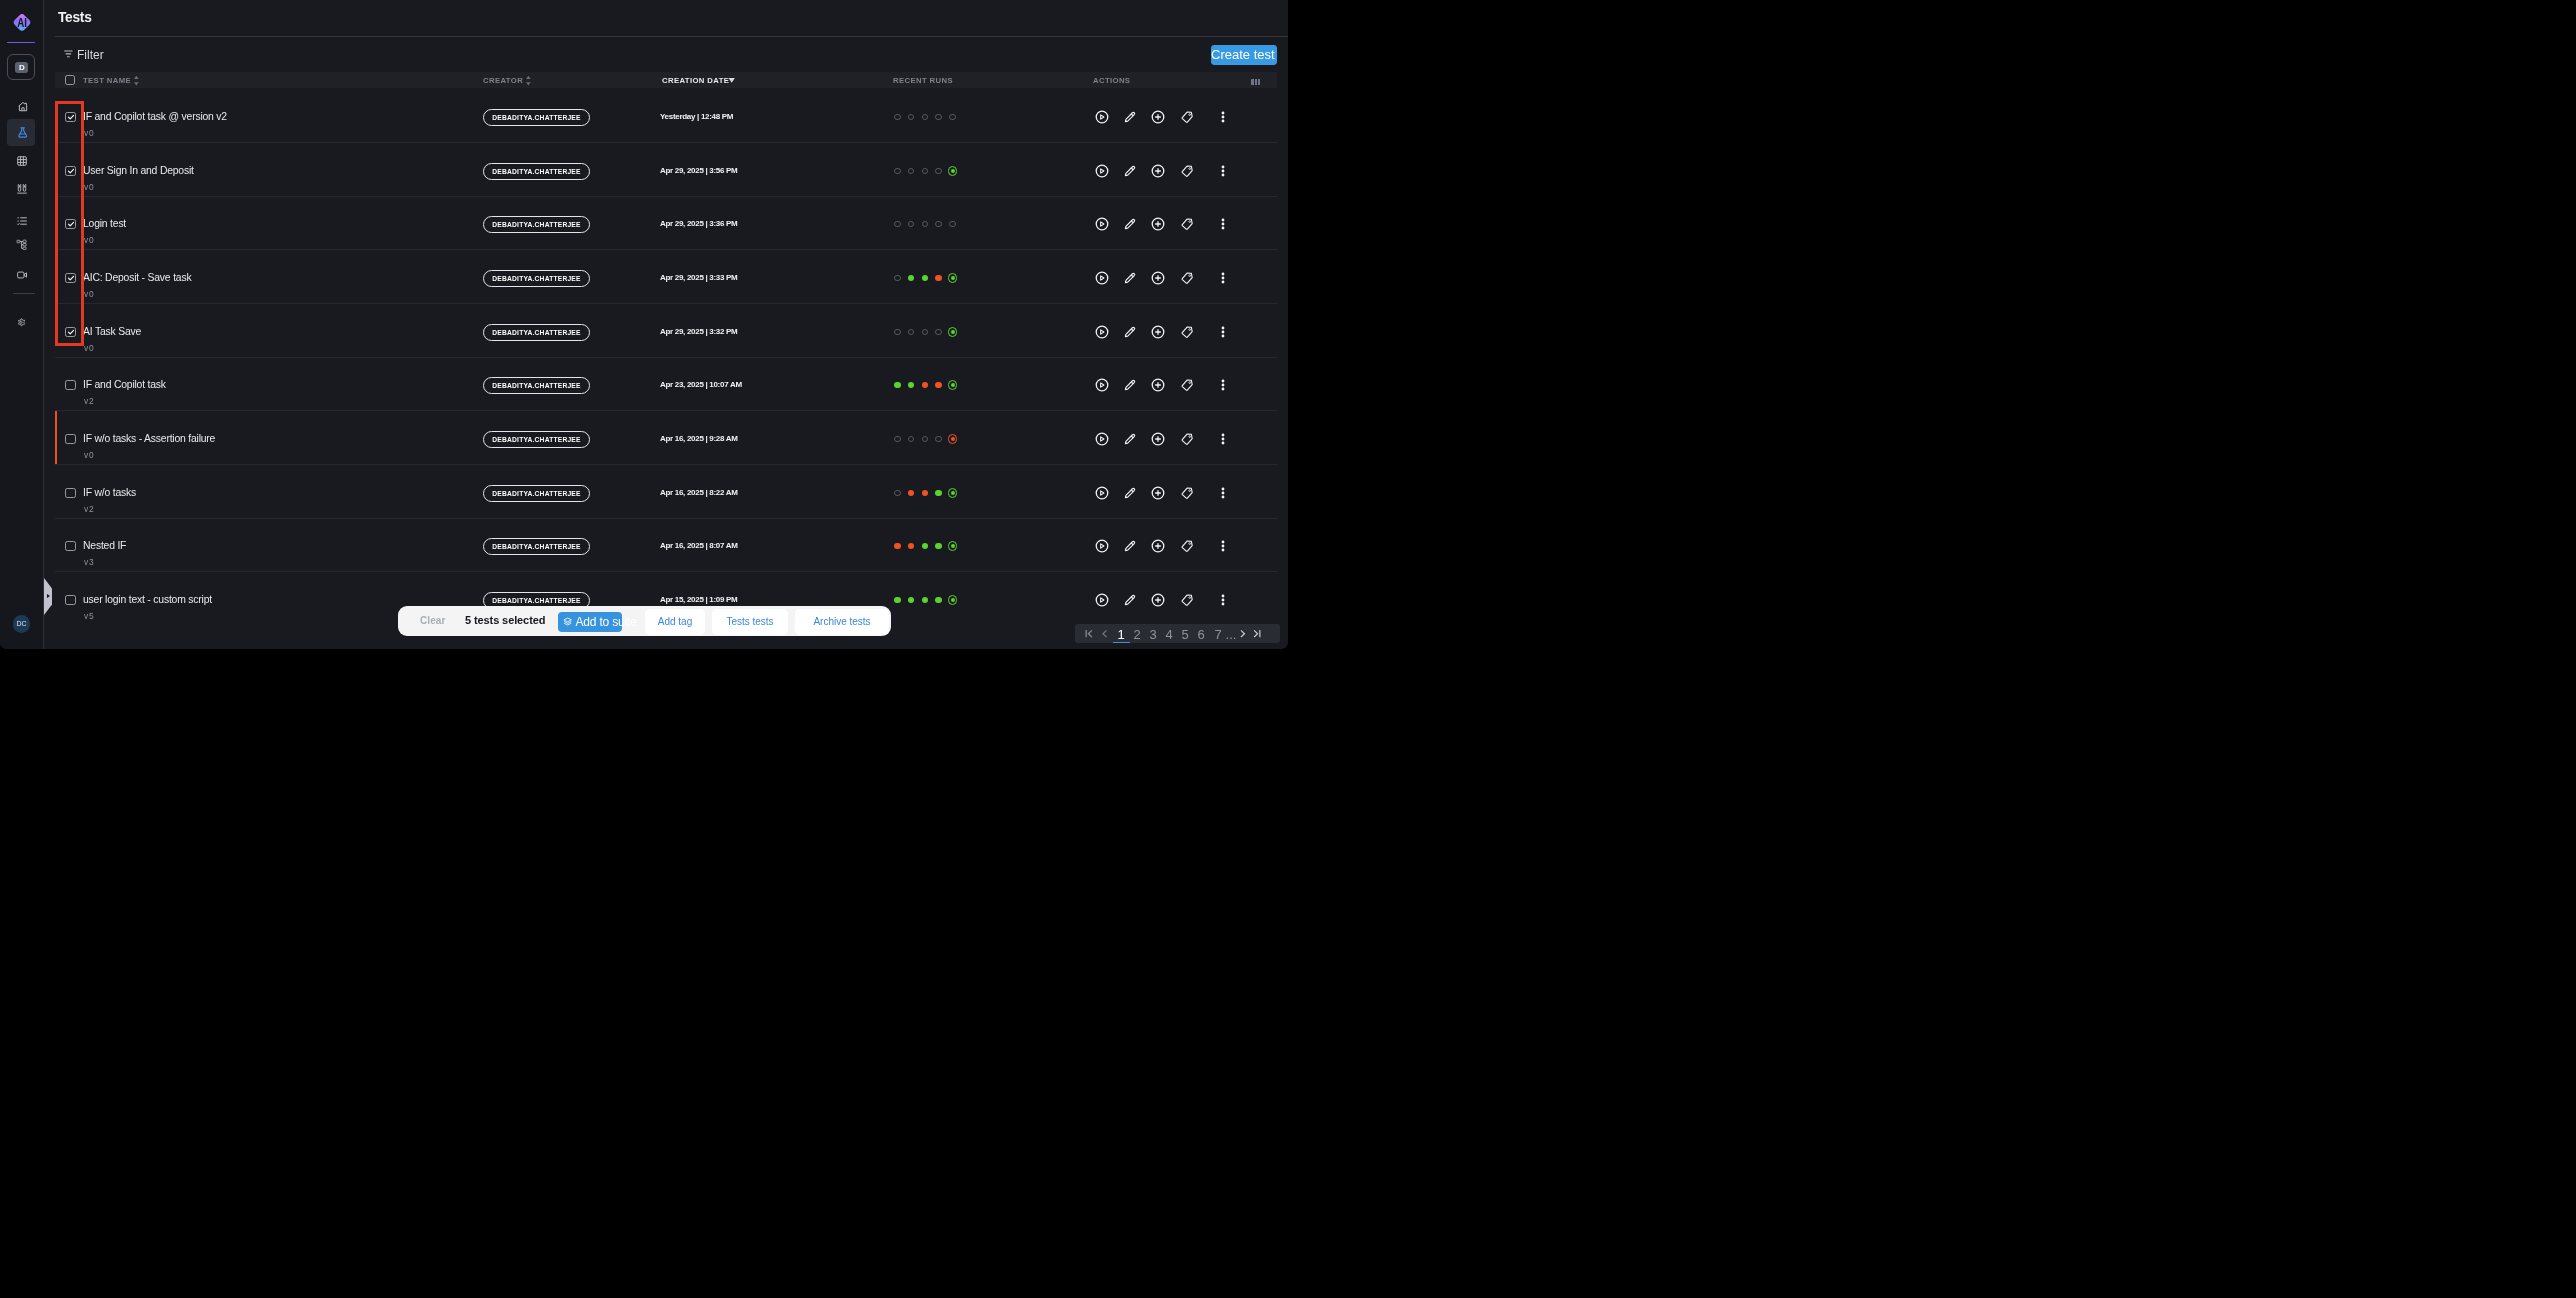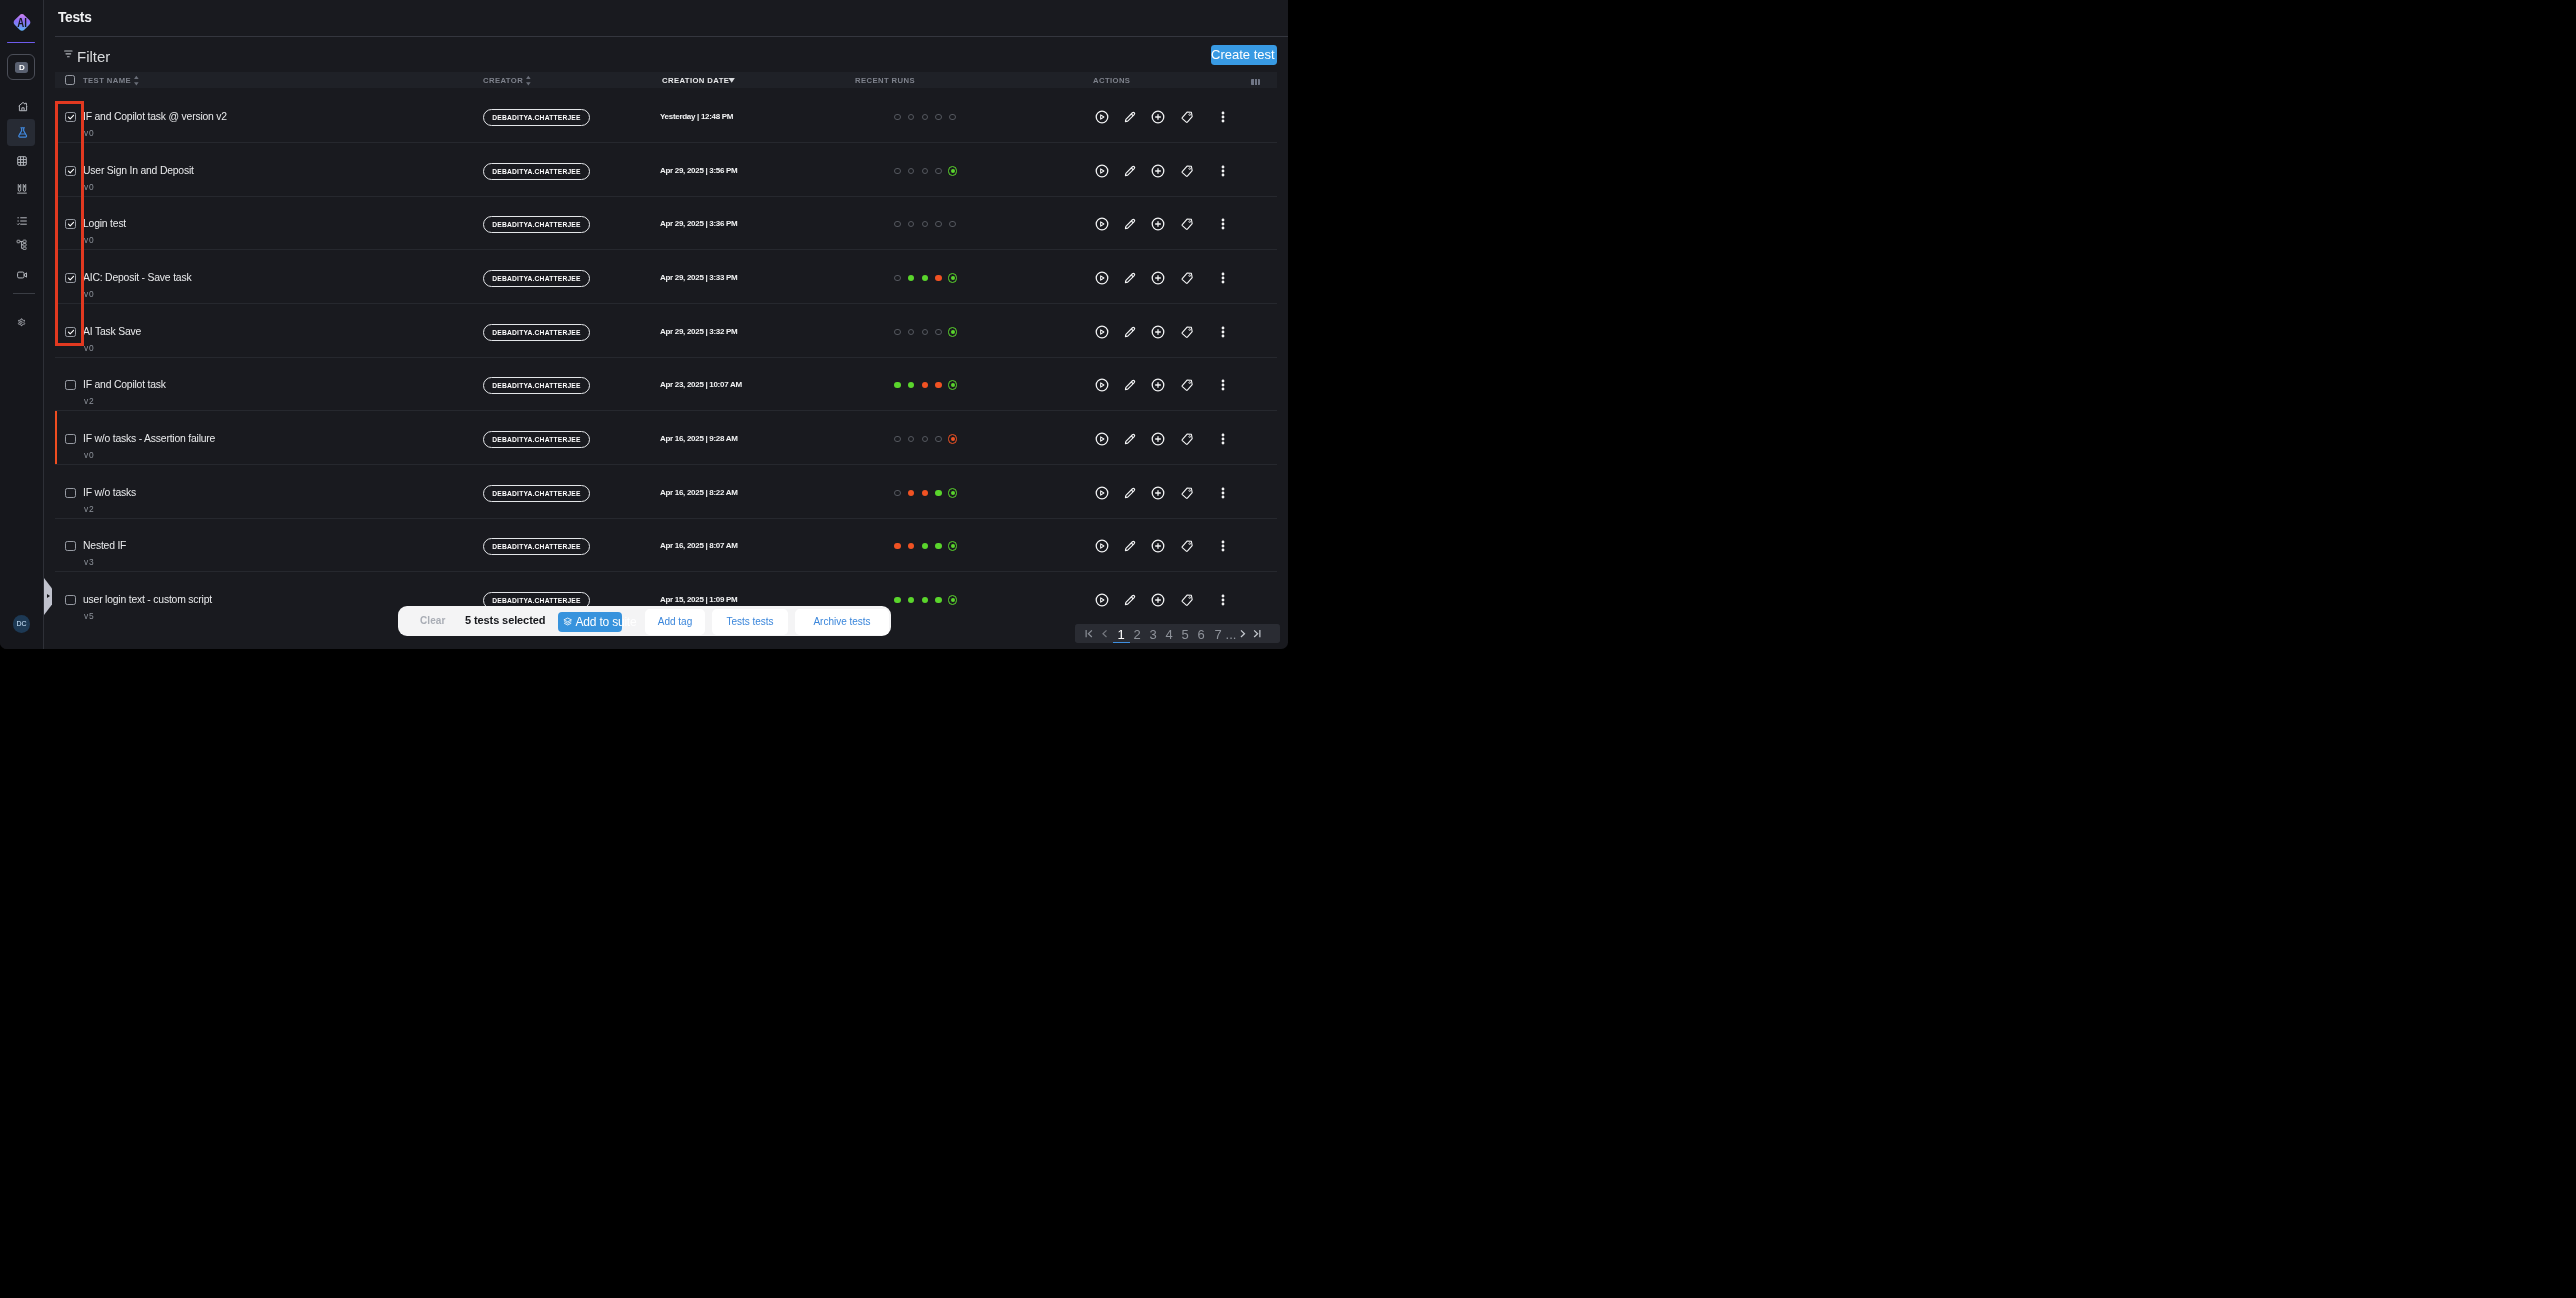--- a/index.html
+++ b/index.html
@@ -13,21 +13,21 @@
   .sideline { position:absolute; left:7.4px; width:28px; height:1.3px; background:#6e5ced; top:42px; border-radius:1.3px; }
   .dbox { position:absolute; left:7.4px; top:54px; width:28px; height:26px; border:0.7px solid #4b4e58; border-radius:6px; }
   .dinner { position:absolute; left:6.7px; top:6.7px; width:13.4px; height:11.4px; background:#596070; border-radius:2.7px; color:#fff; font-size:8px; font-weight:700; text-align:center; line-height:11.4px; }
   .navtile { position:absolute; left:7.4px; top:119px; width:28px; height:27px; background:#272b34; border-radius:3.4px; }
   .sdiv { position:absolute; left:12.8px; width:22px; height:0.7px; background:#3a3d44; top:293px; }
   .dc { position:absolute; left:12.8px; top:615px; width:17.5px; height:17.5px; border-radius:50%; background:#1d3954; color:#cfe8ff; font-size:7px; text-align:center; line-height:17.5px; }
 
   
   .h1 { position:absolute; left:58px; top:8.7px; font-size:14.8px; font-weight:700; color:#f1f2f3; letter-spacing:-0.3px; transform:scaleX(0.93); transform-origin:left center; }
   .hdiv { position:absolute; left:55px; right:0; top:36px; height:0.7px; background:#34363e; }
-  .filterTxt { position:absolute; left:77px; top:48px; font-size:15px; color:#d8dadc; }
+  .filterTxt { position:absolute; left:77px; top:48px; font-size:12px; color:#d8dadc; }
   .createBtn { position:absolute; left:1211px; top:45px; width:66px; height:19.5px; background:#389ae3; border-radius:3.4px; color:#fff; font-size:13px; text-align:left; line-height:19.5px; }
 
   .thead { position:absolute; left:55px; right:10.7px; top:72px; height:16px; background:#1f2127; }
   .hlabel { position:absolute; top:50%; transform:translateY(-50%); font-size:7.7px; font-weight:700; color:#7e828c; letter-spacing:0.4px; white-space:nowrap; }
 
   .cb { position:absolute; width:10.4px; height:10.4px; border:1.1px solid #979ba3; border-radius:2.3px; }
   .cb svg { position:absolute; left:0.5px; top:0.6px; }
 
   
   .row { position:absolute; left:55px; right:10.7px; height:54px; }
@@ -161,21 +161,21 @@
       </svg>
 <div class="hlabel" style="left:428px">CREATOR</div>
 <svg class="abs" style="left:470px;top:2.7px" width="6.7" height="11.4" viewBox="0 0 10 17">
         <path d="M5 1.2 L8.4 6 H1.6 Z" fill="#6a6e78"></path>
         <path d="M5 15.8 L1.6 11 H8.4 Z" fill="#6a6e78"></path>
       </svg>
 <div class="hlabel" style="left:607px;color:#e8e9eb">CREATION DATE</div>
 <svg class="abs" style="left:673px;top:4.7px" width="7.4" height="6.7" viewBox="0 0 11 10">
         <path d="M0.8 1.5 H10.2 L5.5 8.5 Z" fill="#d9dbde"></path>
       </svg>
-<div class="hlabel" style="left:800px">RECENT RUNS</div>
+<div class="hlabel" style="left:838px">RECENT RUNS</div>
 <div class="hlabel" style="left:1038px">ACTIONS</div>
 <div class="abs" style="left:1196px;top:6.7px;width:9.4px;height:6.7px;background:#6f7585;border-radius:0.7px"></div>
 <div class="abs" style="left:1199px;top:6.7px;width:0.9px;height:6.7px;background:#1f2127"></div>
 <div class="abs" style="left:1202px;top:6.7px;width:0.9px;height:6.7px;background:#1f2127"></div>
   </div>
   <div id="rows">
 <div class="row" style="top:89px">
         <div class="cb rcb">
           <svg width="8" height="8" viewBox="0 0 12 12">
             <path d="M2.2 6.2 L4.8 8.8 L9.8 3.4" stroke="#fff" stroke-width="1.7" fill="none" stroke-linecap="round" stroke-linejoin="round"></path>

